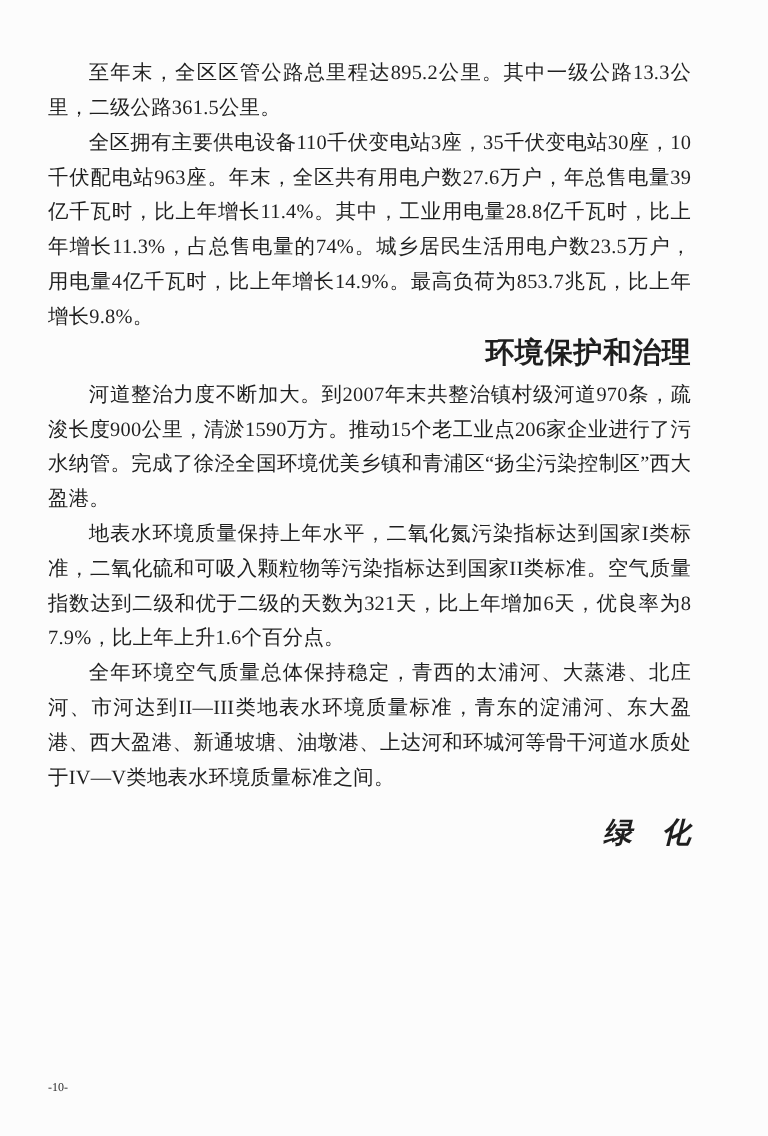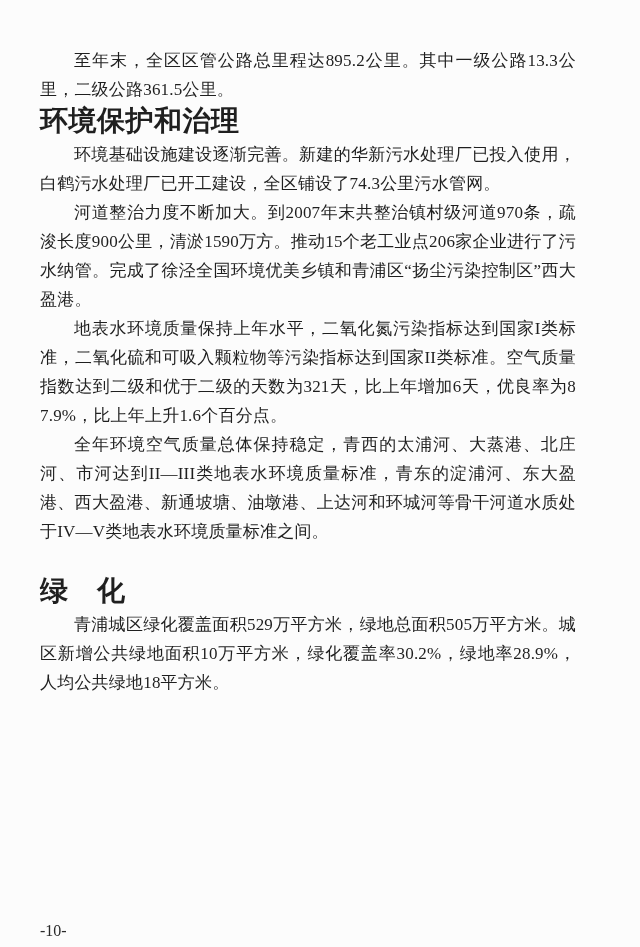--- a/index.html
+++ b/index.html
@@ -23,56 +23,56 @@
     margin: 0;
     font-size: 17px;
     line-height: 29px;
     text-align: justify;
     text-indent: 2em;
     letter-spacing: 0.2px;
     word-break: break-all;
   }
   .section-heading {
     margin: 4px 0 6px 0;
-    font-size: 28px;
+    font-size: 24px;
     line-height: 26px;
     font-weight: bold;
-    text-align: left;
+    text-align: right;
     letter-spacing: 0.5px;
   }
   .section-heading.spaced-top {
-    margin-top: 32px;
+    margin-top: 20px;
+    font-style: italic;
   }
   .page-footer {
     position: absolute;
     left: 40px;
-    top: 921px;
-    font-size: 16px;
+    top: 897px;
+    font-size: 10px;
     line-height: 20px;
     color: #2a2a2a;
   }
 </style>
 </head>
 <body>
 
 <div class="page">
 
   <p class="body-para">至年末，全区区管公路总里程达895.2公里。其中一级公路13.3公里，二级公路361.5公里。</p>
 
+  <p class="body-para">全区拥有主要供电设备110千伏变电站3座，35千伏变电站30座，10千伏配电站963座。年末，全区共有用电户数27.6万户，年总售电量39亿千瓦时，比上年增长11.4%。其中，工业用电量28.8亿千瓦时，比上年增长11.3%，占总售电量的74%。城乡居民生活用电户数23.5万户，用电量4亿千瓦时，比上年增长14.9%。最高负荷为853.7兆瓦，比上年增长9.8%。</p>
 
   <h2 class="section-heading">环境保护和治理</h2>
 
-  <p class="body-para">环境基础设施建设逐渐完善。新建的华新污水处理厂已投入使用，白鹤污水处理厂已开工建设，全区铺设了74.3公里污水管网。</p>
 
   <p class="body-para">河道整治力度不断加大。到2007年末共整治镇村级河道970条，疏浚长度900公里，清淤1590万方。推动15个老工业点206家企业进行了污水纳管。完成了徐泾全国环境优美乡镇和青浦区“扬尘污染控制区”西大盈港。</p>
 
   <p class="body-para">地表水环境质量保持上年水平，二氧化氮污染指标达到国家I类标准，二氧化硫和可吸入颗粒物等污染指标达到国家II类标准。空气质量指数达到二级和优于二级的天数为321天，比上年增加6天，优良率为87.9%，比上年上升1.6个百分点。</p>
 
   <p class="body-para">全年环境空气质量总体保持稳定，青西的太浦河、大蒸港、北庄河、市河达到II—III类地表水环境质量标准，青东的淀浦河、东大盈港、西大盈港、新通坡塘、油墩港、上达河和环城河等骨干河道水质处于IV—V类地表水环境质量标准之间。</p>
 
   <h2 class="section-heading spaced-top">绿　化</h2>
 
 
-  <p class="body-para">青浦城区绿化覆盖面积529万平方米，绿地总面积505万平方米。城区新增公共绿地面积10万平方米，绿化覆盖率30.2%，绿地率28.9%，人均公共绿地18平方米。</p>
 
   <div class="page-footer">-10-</div>
 
 </div>
 
 </body></html>

